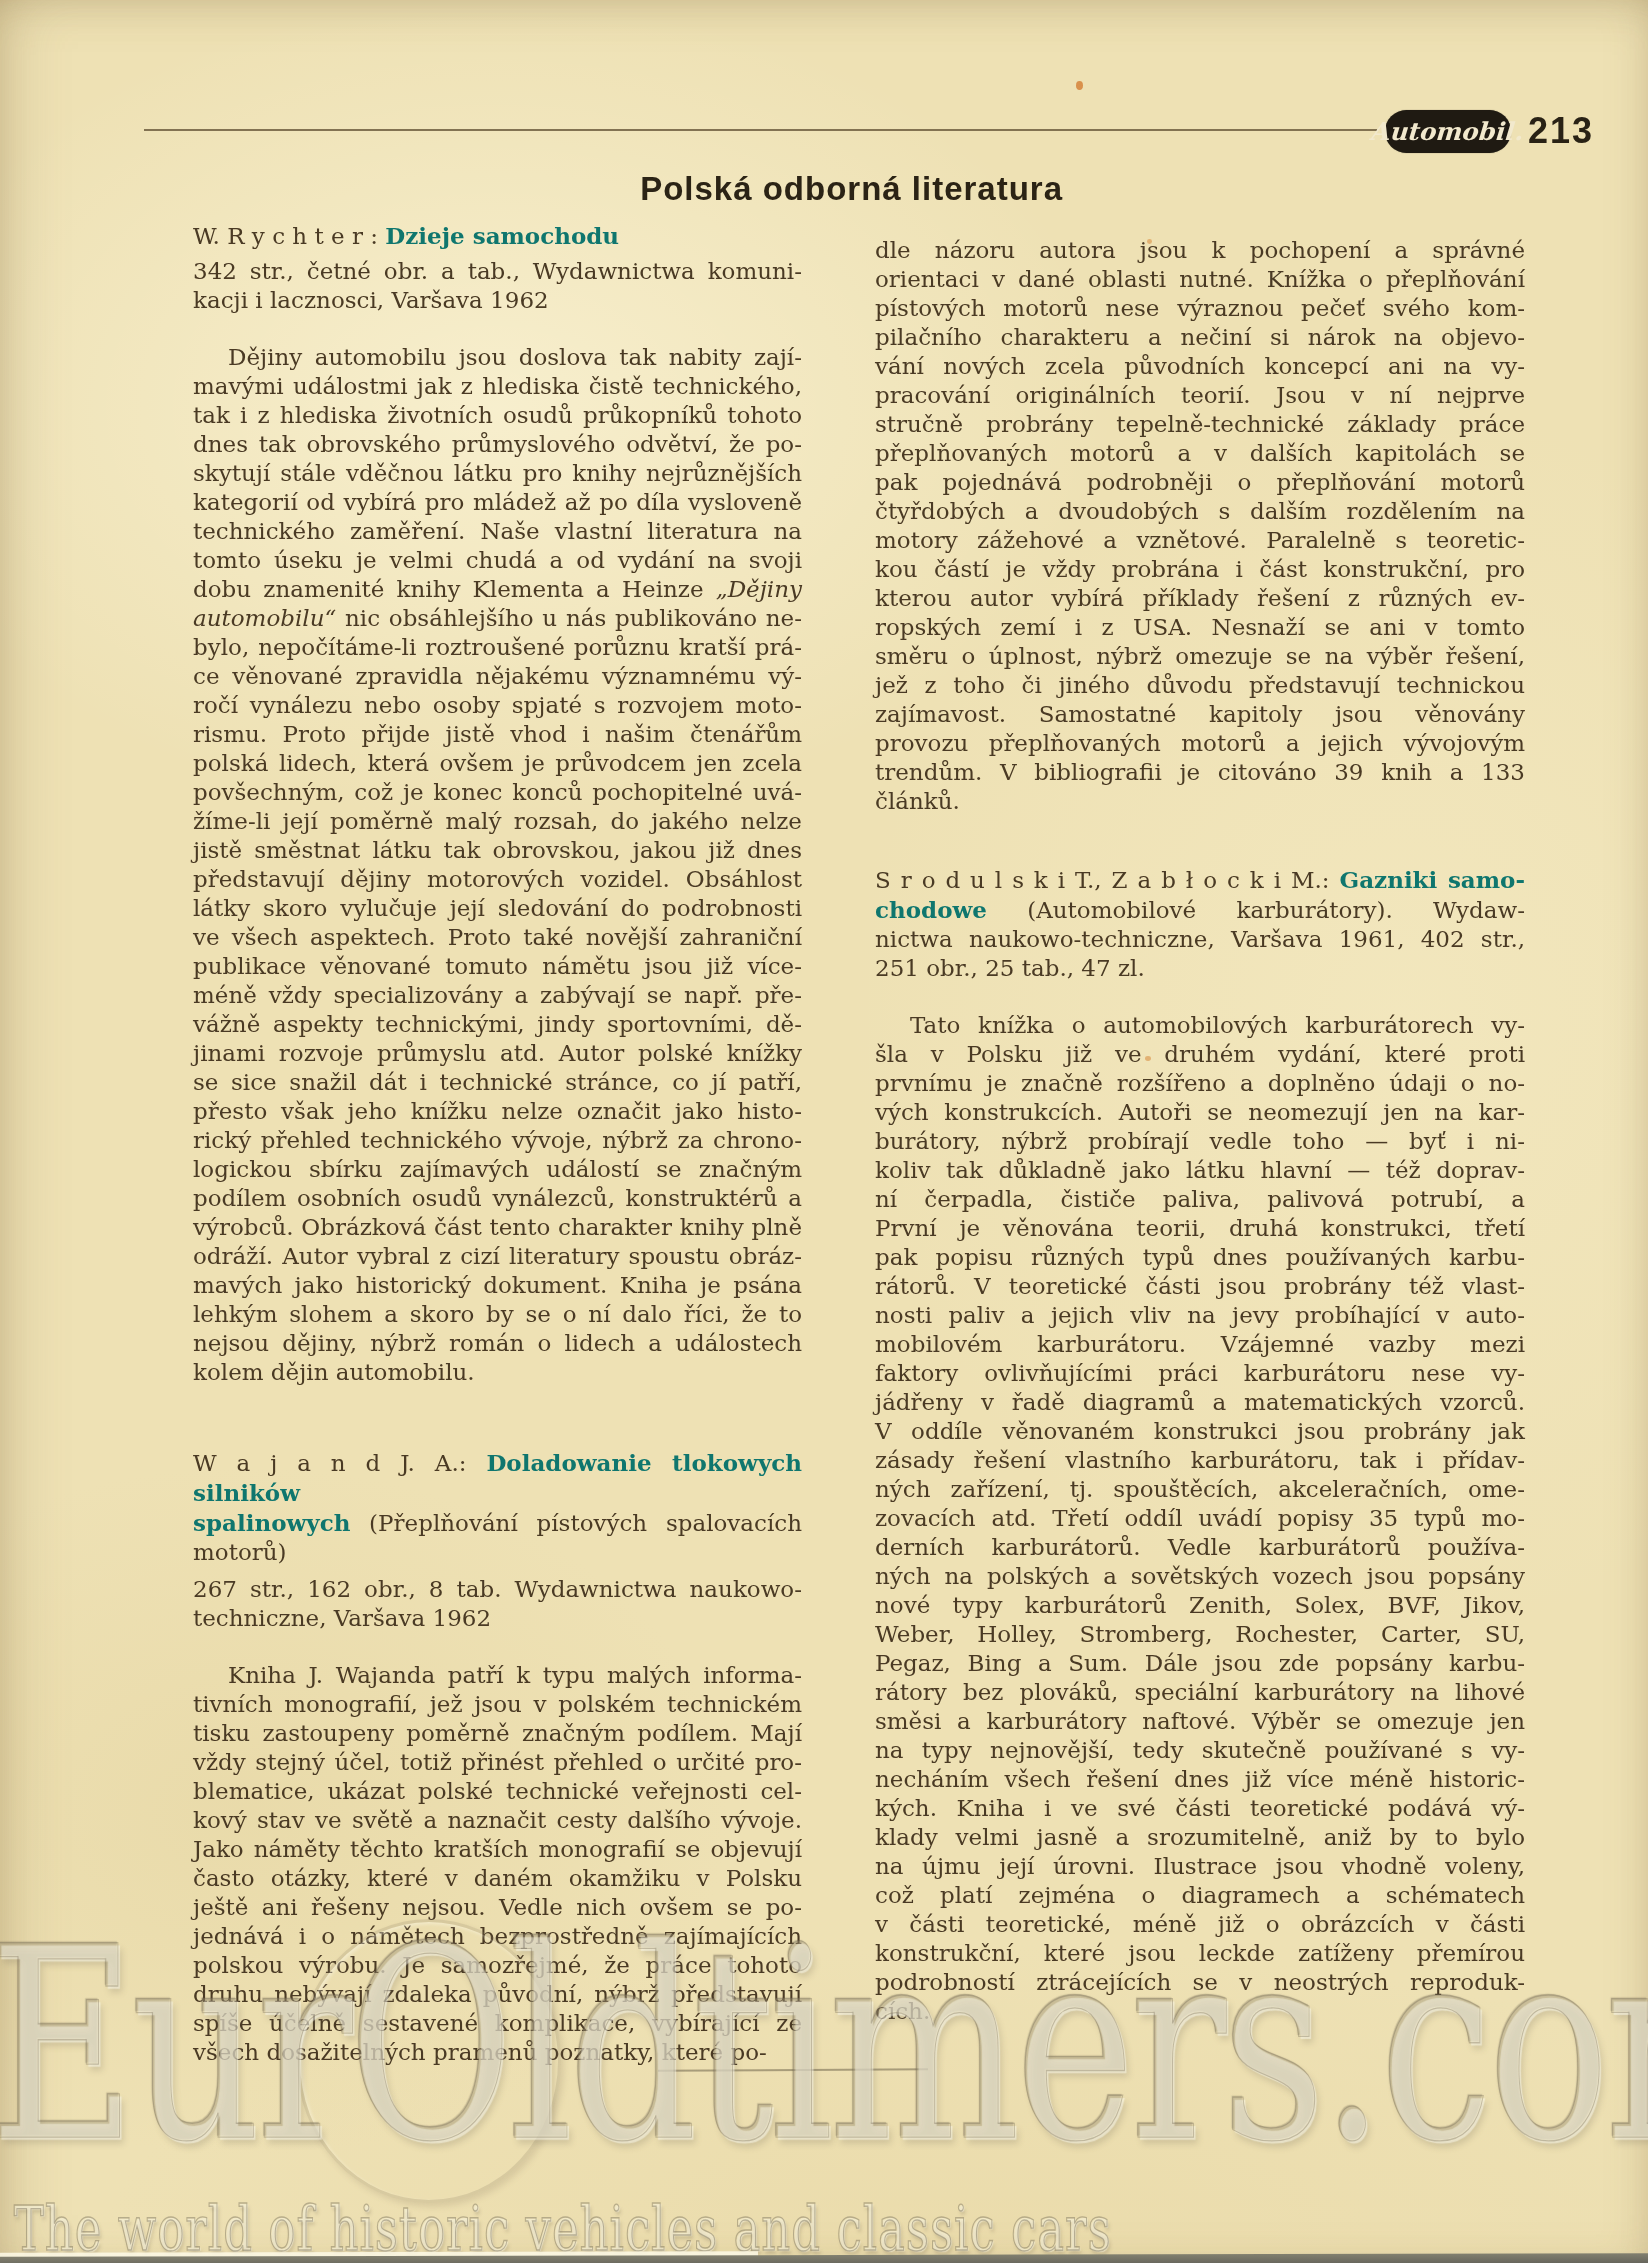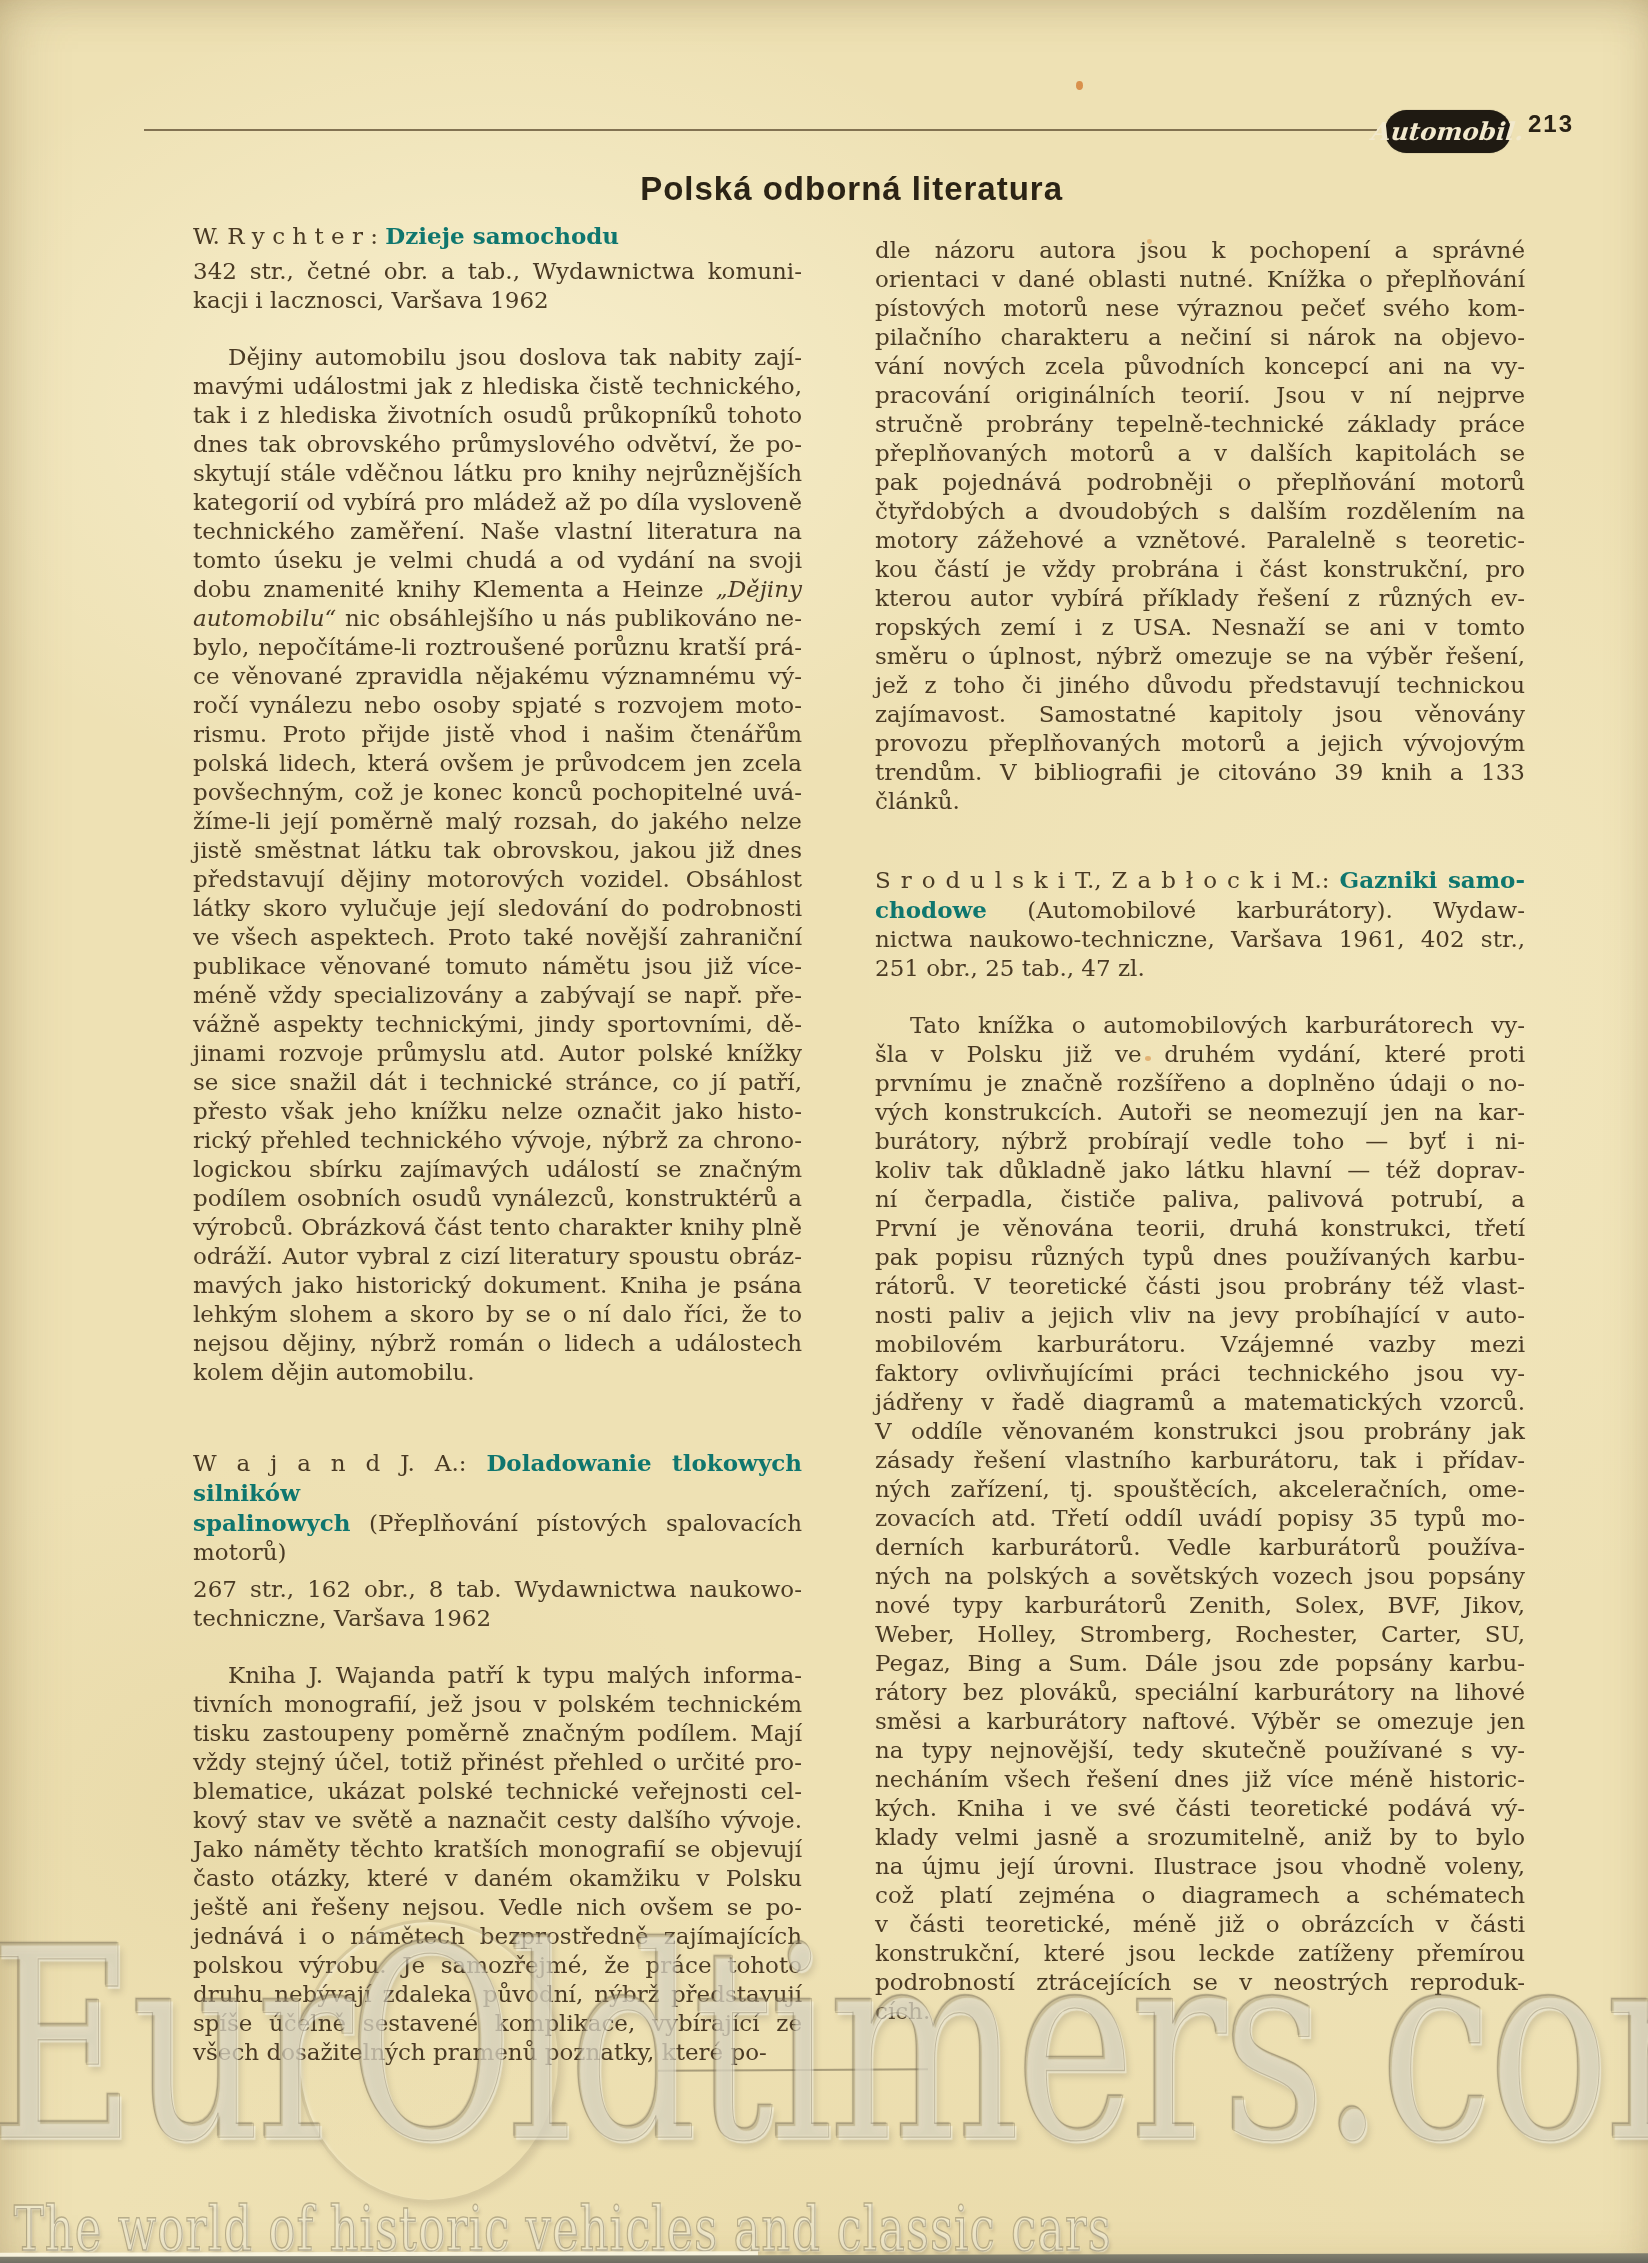--- a/index.html
+++ b/index.html
@@ -26,21 +26,21 @@
     position:absolute;left:1385px;top:110px;width:126px;height:43px;border-radius:23.6px;
     background:#1f1a12;display:flex;align-items:center;justify-content:center;
     box-shadow:0 0 1px rgba(0,0,0,.6);
   }
   .logo-text{
     font-family:"DejaVu Serif", serif;font-style:italic;font-weight:bold;
     font-size:24.6px;color:#f2e9cd;letter-spacing:0px;transform:skewX(-6deg);
   }
   .pagenum{
     position:absolute;left:1528px;top:110px;
-    font-family:"Liberation Sans", sans-serif;font-weight:bold;font-size:24px;color:#292215;
+    font-family:"Liberation Sans", sans-serif;font-weight:bold;font-size:36px;color:#292215;
     letter-spacing:2px;
   }
 
   
   .title{
     position:absolute;left:0;right:0;top:170px;margin:0;text-align:center;
     transform:translateX(27.6px);
     font-family:"Liberation Sans", sans-serif;font-weight:bold;
     font-size:33px;color:#2b2315;letter-spacing:1px;
   }
@@ -214,21 +214,21 @@
         <div class="tline">prvnímu je značně rozšířeno a doplněno údaji o no-</div>
         <div class="tline">vých konstrukcích. Autoři se neomezují jen na kar-</div>
         <div class="tline">burátory, nýbrž probírají vedle toho — byť i ni-</div>
         <div class="tline">koliv tak důkladně jako látku hlavní — též doprav-</div>
         <div class="tline">ní čerpadla, čističe paliva, palivová potrubí, a</div>
         <div class="tline">První je věnována teorii, druhá konstrukci, třetí</div>
         <div class="tline">pak popisu různých typů dnes používaných karbu-</div>
         <div class="tline">rátorů. V teoretické části jsou probrány též vlast-</div>
         <div class="tline">nosti paliv a jejich vliv na jevy probíhající v auto-</div>
         <div class="tline">mobilovém karburátoru. Vzájemné vazby mezi</div>
-        <div class="tline">faktory ovlivňujícími práci technického jsou vy-</div>
+        <div class="tline">faktory ovlivňujícími práci karburátoru nese vy-</div>
         <div class="tline">jádřeny v řadě diagramů a matematických vzorců.</div>
         <div class="tline">V oddíle věnovaném konstrukci jsou probrány jak</div>
         <div class="tline">zásady řešení vlastního karburátoru, tak i přídav-</div>
         <div class="tline">ných zařízení, tj. spouštěcích, akceleračních, ome-</div>
         <div class="tline">zovacích atd. Třetí oddíl uvádí popisy 35 typů mo-</div>
         <div class="tline">derních karburátorů. Vedle karburátorů používa-</div>
         <div class="tline">ných na polských a sovětských vozech jsou popsány</div>
         <div class="tline">nové typy karburátorů Zenith, Solex, BVF, Jikov,</div>
         <div class="tline">Weber, Holley, Stromberg, Rochester, Carter, SU,</div>
         <div class="tline">Pegaz, Bing a Sum. Dále jsou zde popsány karbu-</div>

